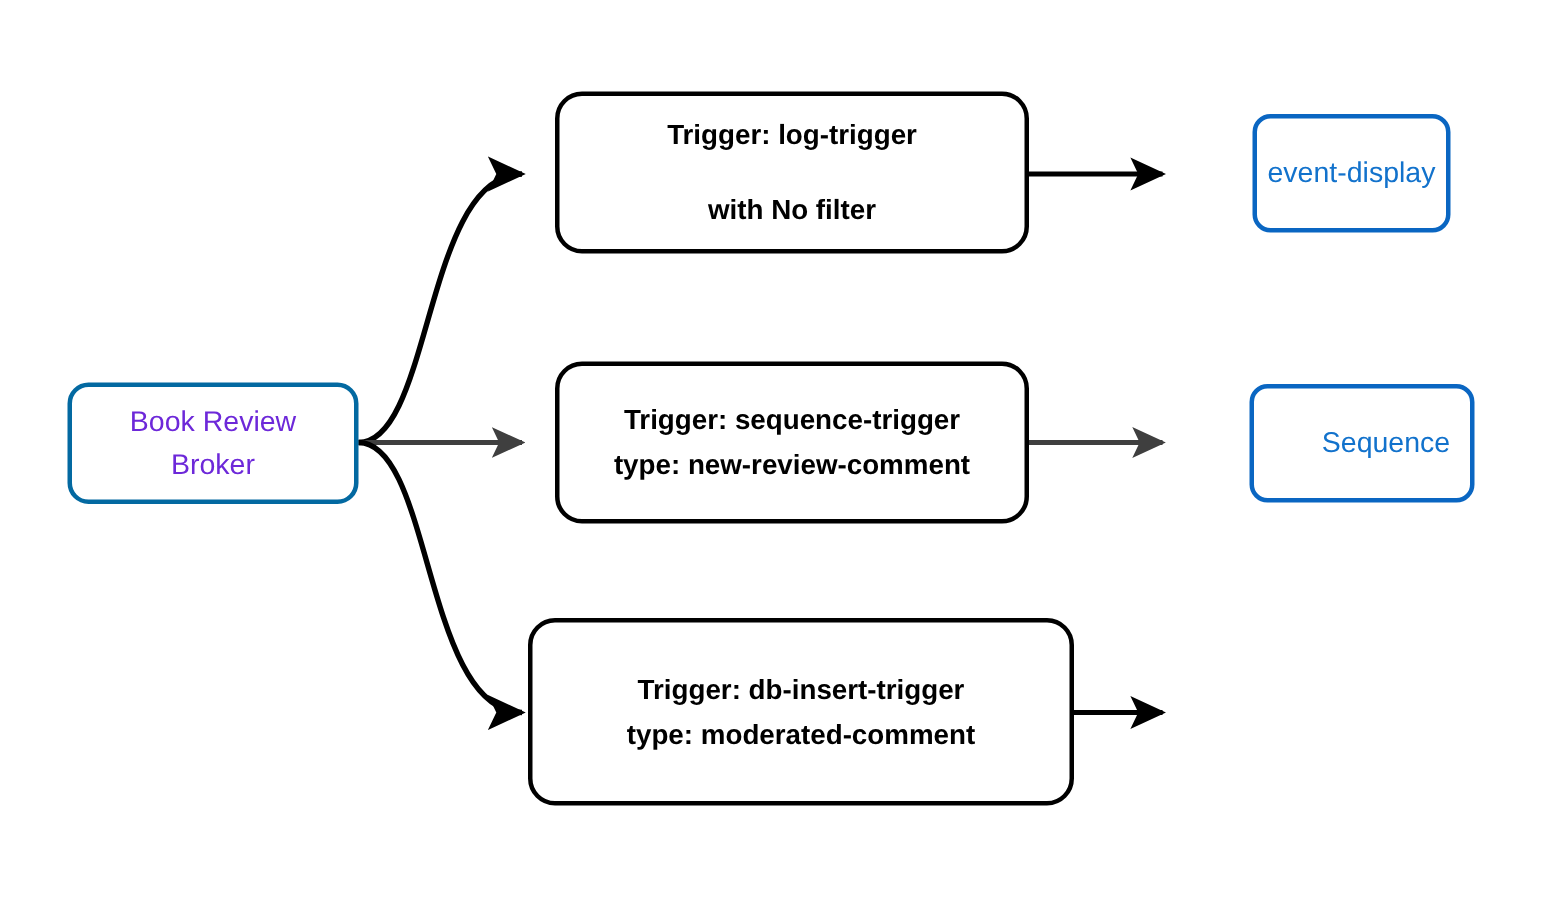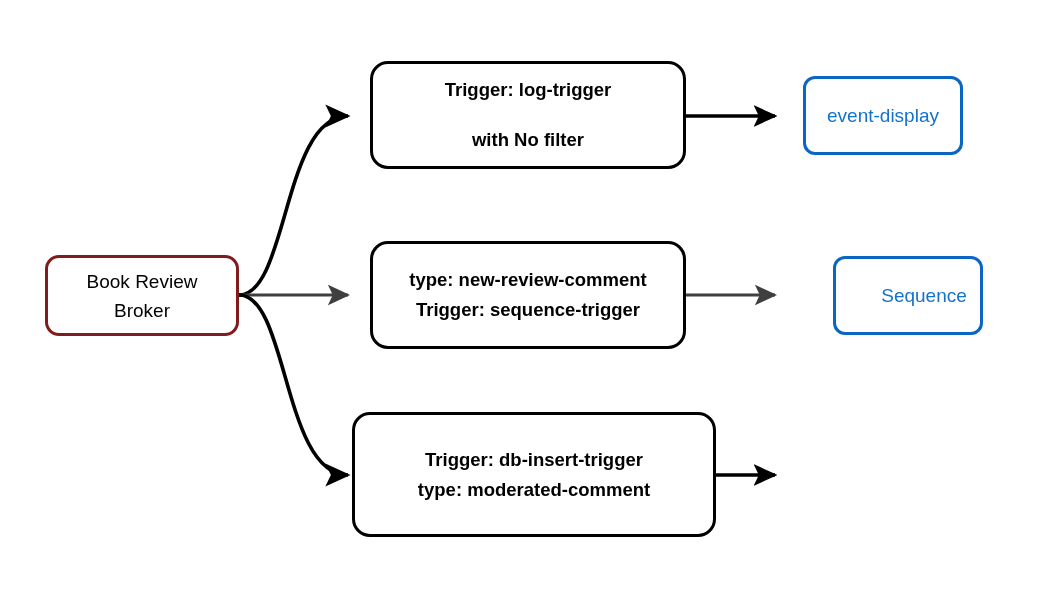--- a/index.html
+++ b/index.html
@@ -29,23 +29,23 @@
     position: absolute;
     box-sizing: border-box;
     display: flex;
     flex-direction: column;
     align-items: center;
     justify-content: center;
     background: #ffffff;
     text-align: center;
   }
   .node-broker {
-    border: 3px solid #7f1d1d;
+    border: 3px solid #0369a1;
     border-radius: 14px;
-    color: #000000;
+    color: #6d28d9;
     font-size: 19px;
     line-height: 29px;
   }
   .node-trigger {
     border: 3px solid #000000;
     border-radius: 18px;
     color: #000000;
     font-size: 18.5px;
     line-height: 30px;
   }
@@ -99,37 +99,37 @@
     <div class="line">
       <span class="b">Trigger: log-trigger</span>
     </div>
     <div class="line">
       <span class="b"></span><span class="r">with No filter</span>
     </div>
   </div>
 
   <div class="node node-trigger" style="left:370px; top:241px; width:316px; height:108px;">
     <div class="line">
-      <span class="b">type</span><span class="r">: new-review-comment</span>
+      <span class="b">Trigger: sequence-trigger</span>
     </div>
     <div class="line">
-      <span class="b">Trigger: sequence-trigger</span>
+      <span class="b">type</span><span class="r">: new-review-comment</span>
     </div>
   </div>
 
   <div class="node node-trigger" style="left:352px; top:412px; width:364px; height:125px;">
     <div class="line">
       <span class="b">Trigger: db-insert-trigger</span>
     </div>
     <div class="line">
       <span class="b">type</span><span class="r">: moderated-comment</span>
     </div>
   </div>
 
-  <div class="node node-target" style="left:803px; top:76px; width:160px; height:79px;">
+  <div class="node node-target" style="left:835px; top:76px; width:132px; height:79px;">
     <div class="line">event-display</div>
   </div>
 
   <div class="node node-target" style="left:833px; top:256px; width:150px; height:79px;padding-left:32px;">
     <div class="line">Sequence</div>
   </div>
 
 
 </div>
 

